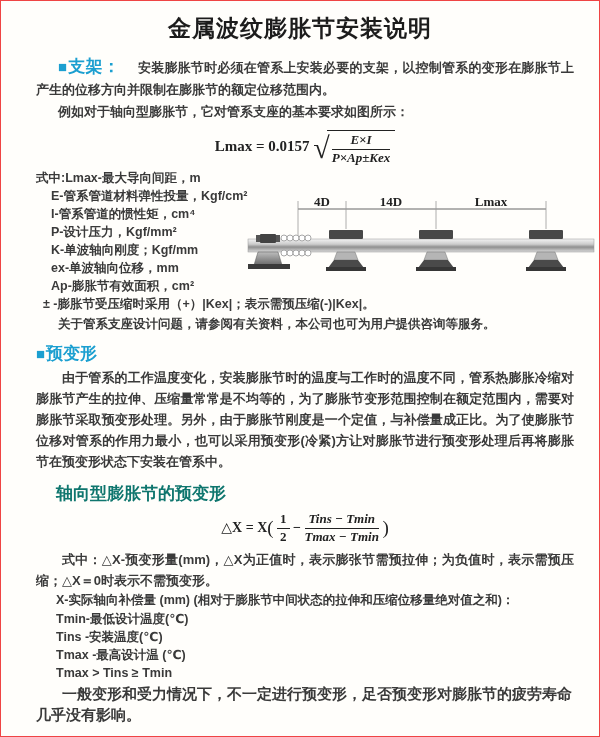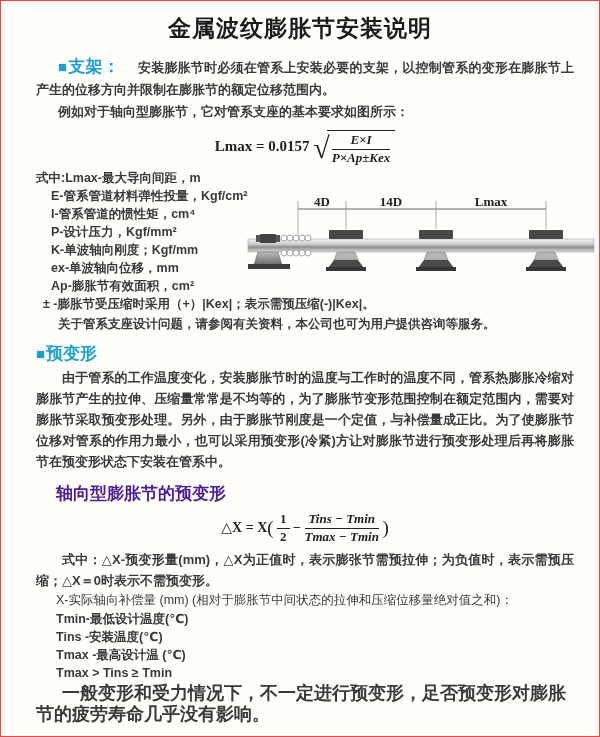--- a/index.html
+++ b/index.html
@@ -40,28 +40,28 @@
   .pm-line { font-size:12.5px; line-height:19px; font-weight:bold; padding-left:7px; }
   .closing-line { font-size:12.5px; line-height:20px; font-weight:bold; padding-left:22px; }
   .diagram { position:absolute; top:24px; right:-22px; }
 
   h2.section { margin:8px 0 0; font-size:17px; font-weight:bold; color:#1b9fd0; }
   h2.section .sq, .inline-heading .sq { font-size:15px; margin-right:1px; }
   .para {
     margin:2px 0 0; font-size:13px; line-height:21px; font-weight:bold;
     text-align:justify; text-indent:26px;
   }
-  h3.sub { margin:10px 0 0; font-size:17px; font-weight:bold; color:#4c1d95; }
+  h3.sub { margin:10px 0 0; font-size:17px; font-weight:bold; color:#0f766e; }
   h3.sub.indented { padding-left:20px; }
 
   .f2 { margin:7px 0 4px; font-size:14px; }
   .bigp { font-size:19px; font-weight:normal; vertical-align:middle; }
   .t-line { font-size:12.5px; line-height:18px; font-weight:bold; padding-left:20px; }
-  .x-line { font-size:12.5px; line-height:19px; font-weight:normal; padding-left:20px; }
-  .note { margin:1px 0 17px; font-size:18px; line-height:21px; font-weight:bold; text-indent:26px; }
+  .x-line { font-size:12.5px; line-height:19px; font-weight:bold; padding-left:20px; }
+  .note { margin:1px 0 17px; font-size:15px; line-height:21px; font-weight:bold; text-indent:26px; }
 </style>
 </head>
 <body>
 
 <div class="page">
   <h1 class="doc-title">金属波纹膨胀节安装说明</h1>
 
   <div class="content">
 
     <p class="intro"><span class="inline-heading"><span class="sq">■</span><span>支架：</span></span><span>安装膨胀节时必须在管系上安装必要的支架，以控制管系的变形在膨胀节上产生的位移方向并限制在膨胀节的额定位移范围内。</span></p>

